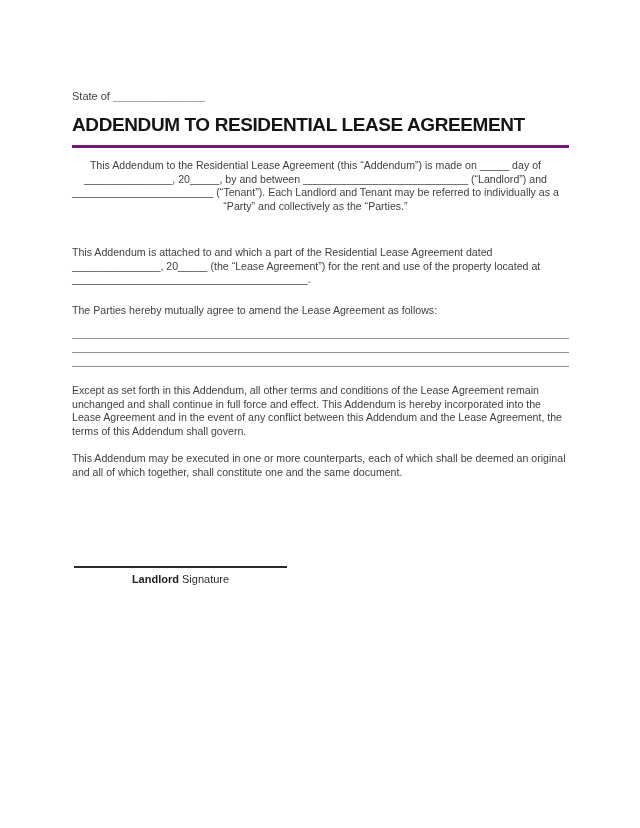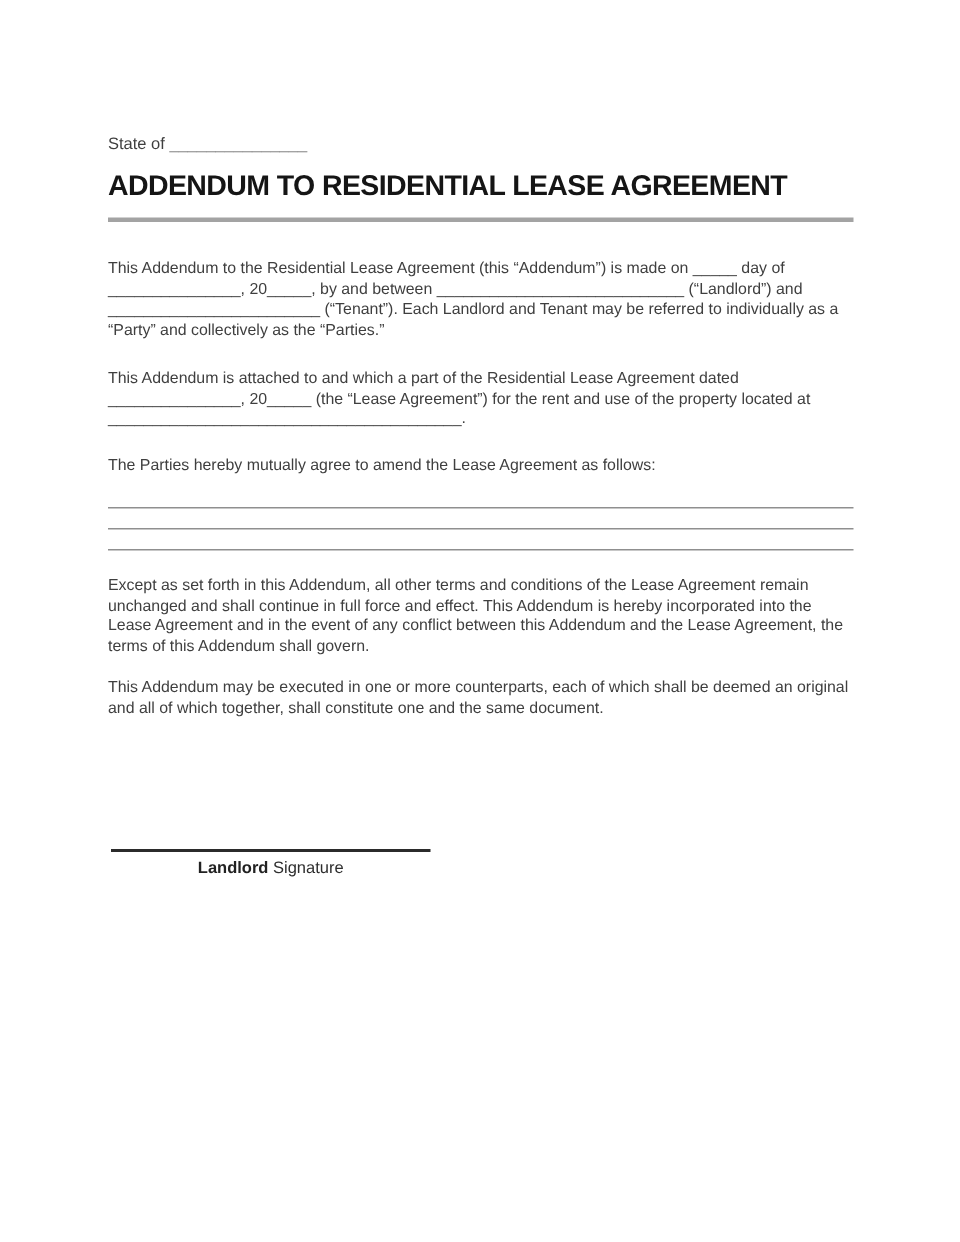--- a/index.html
+++ b/index.html
@@ -31,33 +31,33 @@
   
   .doc-title {
     left: 72px;
     top: 114px;
     width: 497px;
     font-size: 19px;
     font-weight: bold;
     letter-spacing: -0.4px;
     color: #151515;
     padding-bottom: 9px;
-    border-bottom: 3px solid #a3a3a3;
+    border-bottom: 3px solid #701a75;
     white-space: nowrap;
   }
 
   
   .para {
     left: 72px;
     font-size: 10.6px;
     line-height: 13.5px;
     color: #3f3f3f;
     white-space: pre;
   }
-  .p-intro   { top: 173px; }
+  .p-intro   { top: 159px; text-align: center; }
   .p-attach  { top: 246px; }
   .p-agree   { top: 304px; }
   .p-except  { top: 384px; }
   .p-counter { top: 452px; }
   .p-witness { top: 492px; }
 
   
   .rule {
     left: 72px;
     width: 497px;

